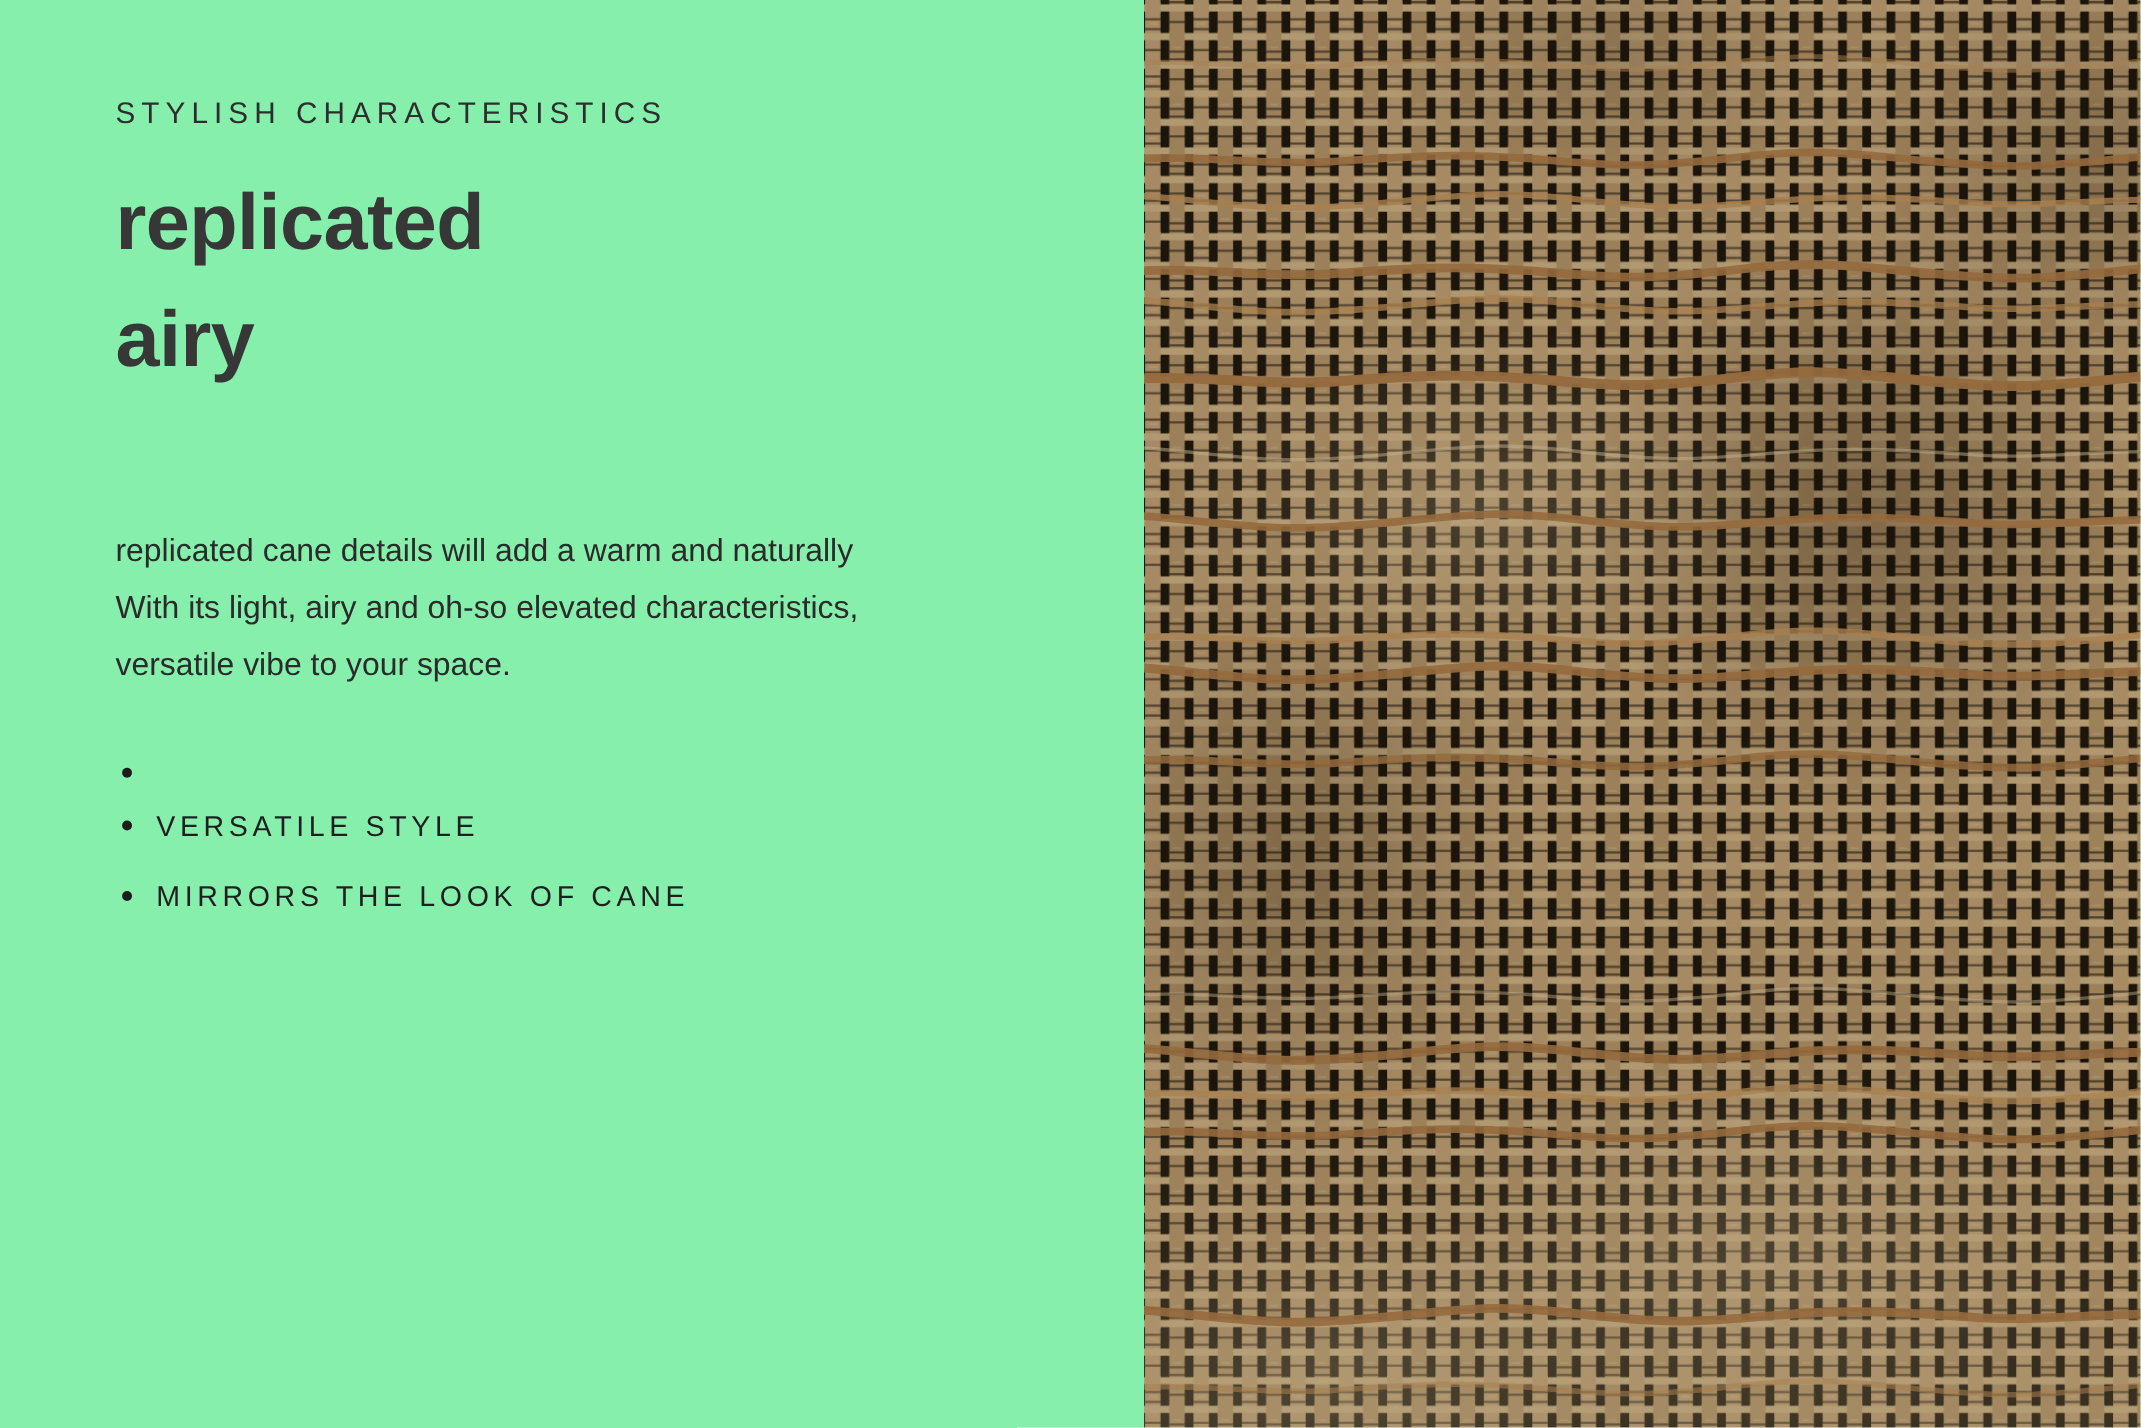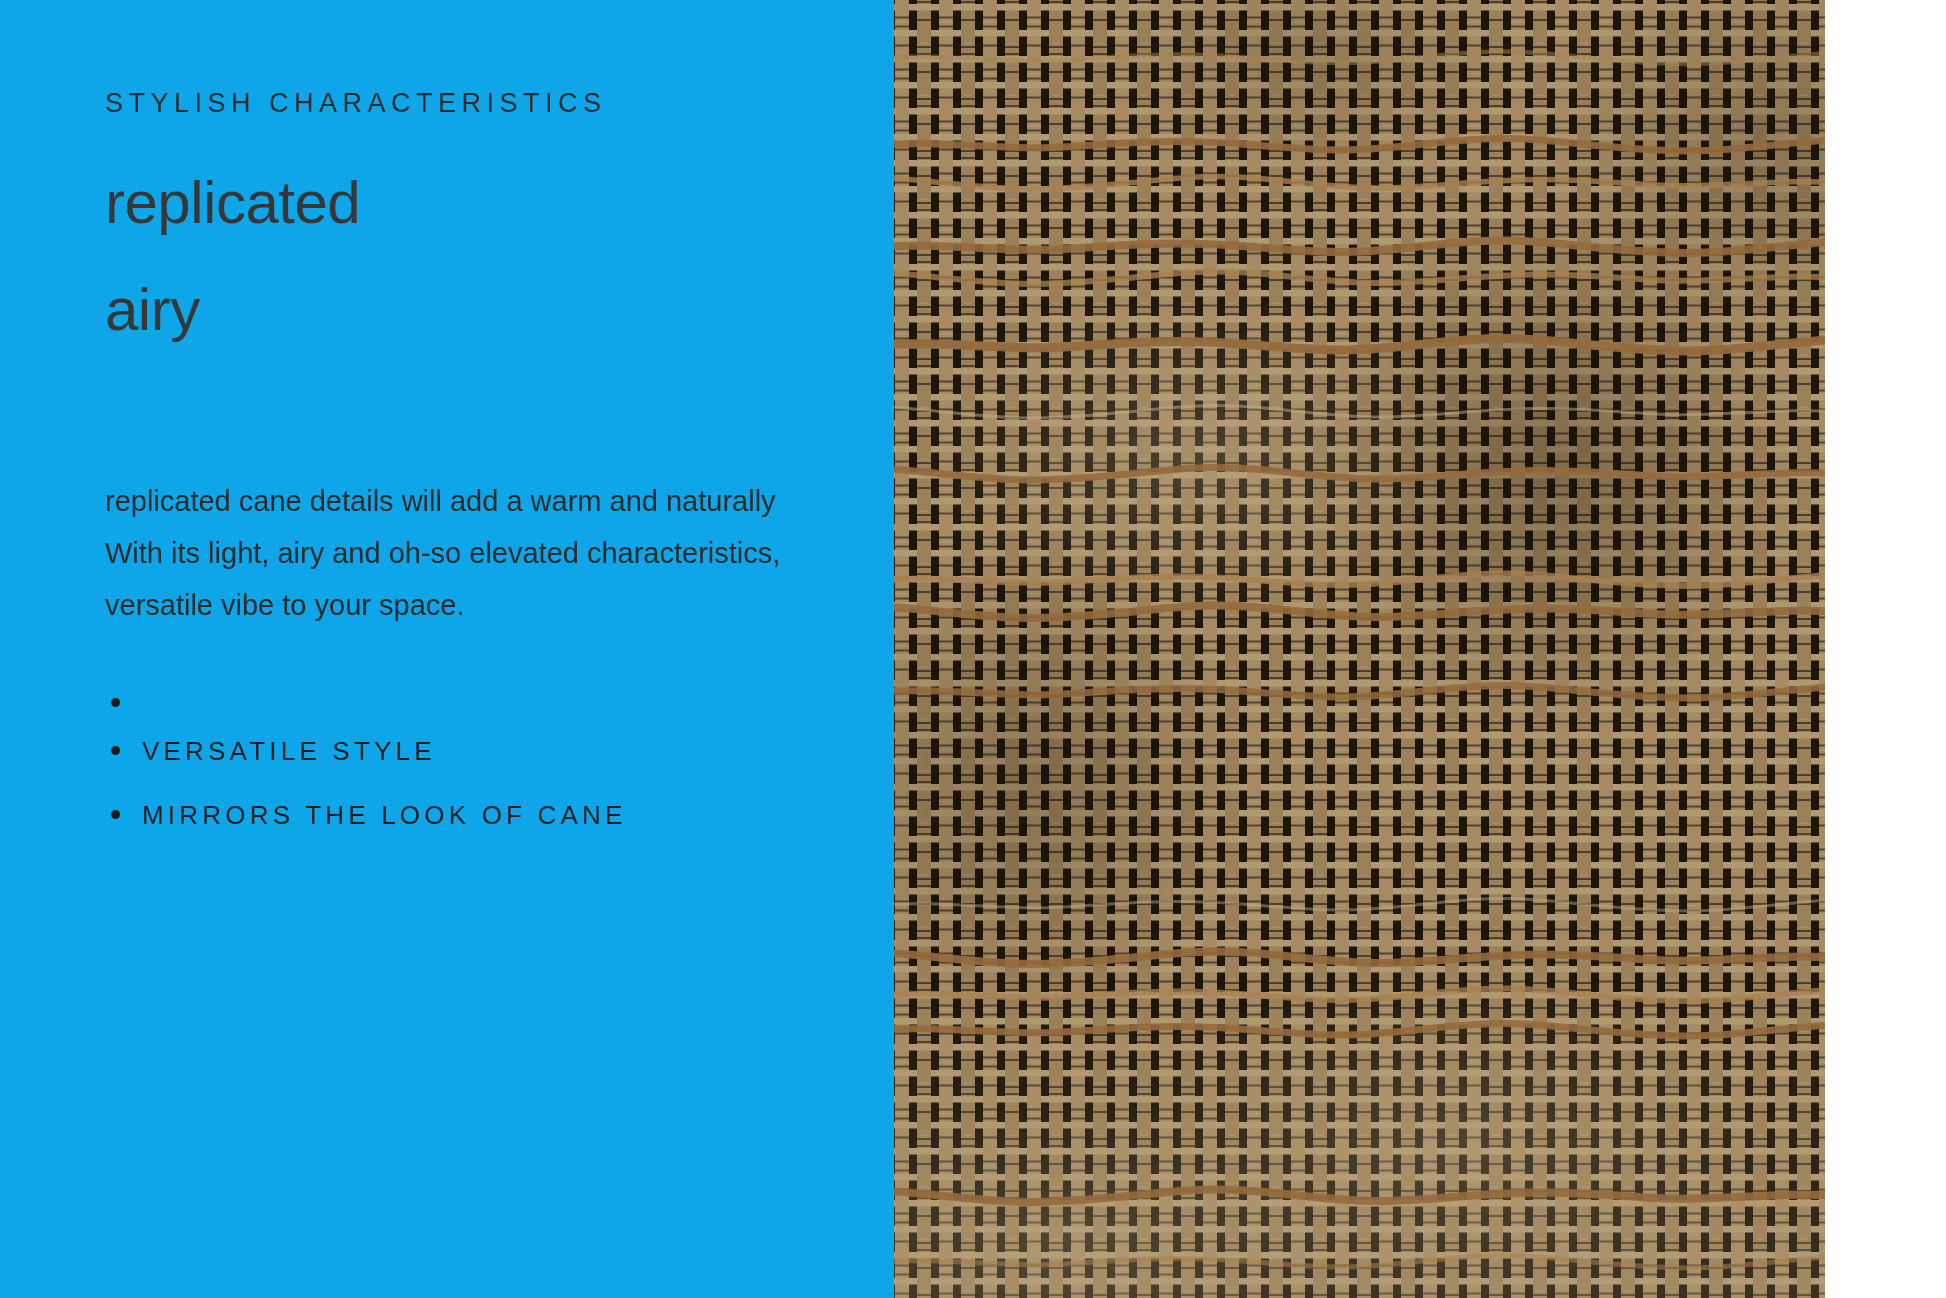--- a/index.html
+++ b/index.html
@@ -9,36 +9,36 @@
     background: #ffffff;
     font-family: "Liberation Sans", sans-serif;
     overflow: hidden;
   }
   .page {
     display: flex;
     width: 1946px;
     height: 1298px;
   }
   .panel-left {
-    width: 894px;
+    width: 1040px;
     box-sizing: border-box;
     padding: 88px 40px 0 105px;
-    background: #0ea5e9;
+    background: #86efac;
   }
   .eyebrow {
     margin: 0;
     font-size: 27px;
     font-weight: 400;
     letter-spacing: 5.5px;
     color: #2e2e2e;
   }
   .title {
     margin: 30px 0 0 0;
-    font-size: 60px;
-    font-weight: 400;
+    font-size: 72px;
+    font-weight: 700;
     line-height: 107px;
     letter-spacing: -0.5px;
     color: #373737;
   }
   .title .line { display: block; }
   .body-text {
     margin: 112px 0 0 0;
     font-size: 29px;
     font-weight: 400;
     line-height: 52px;

